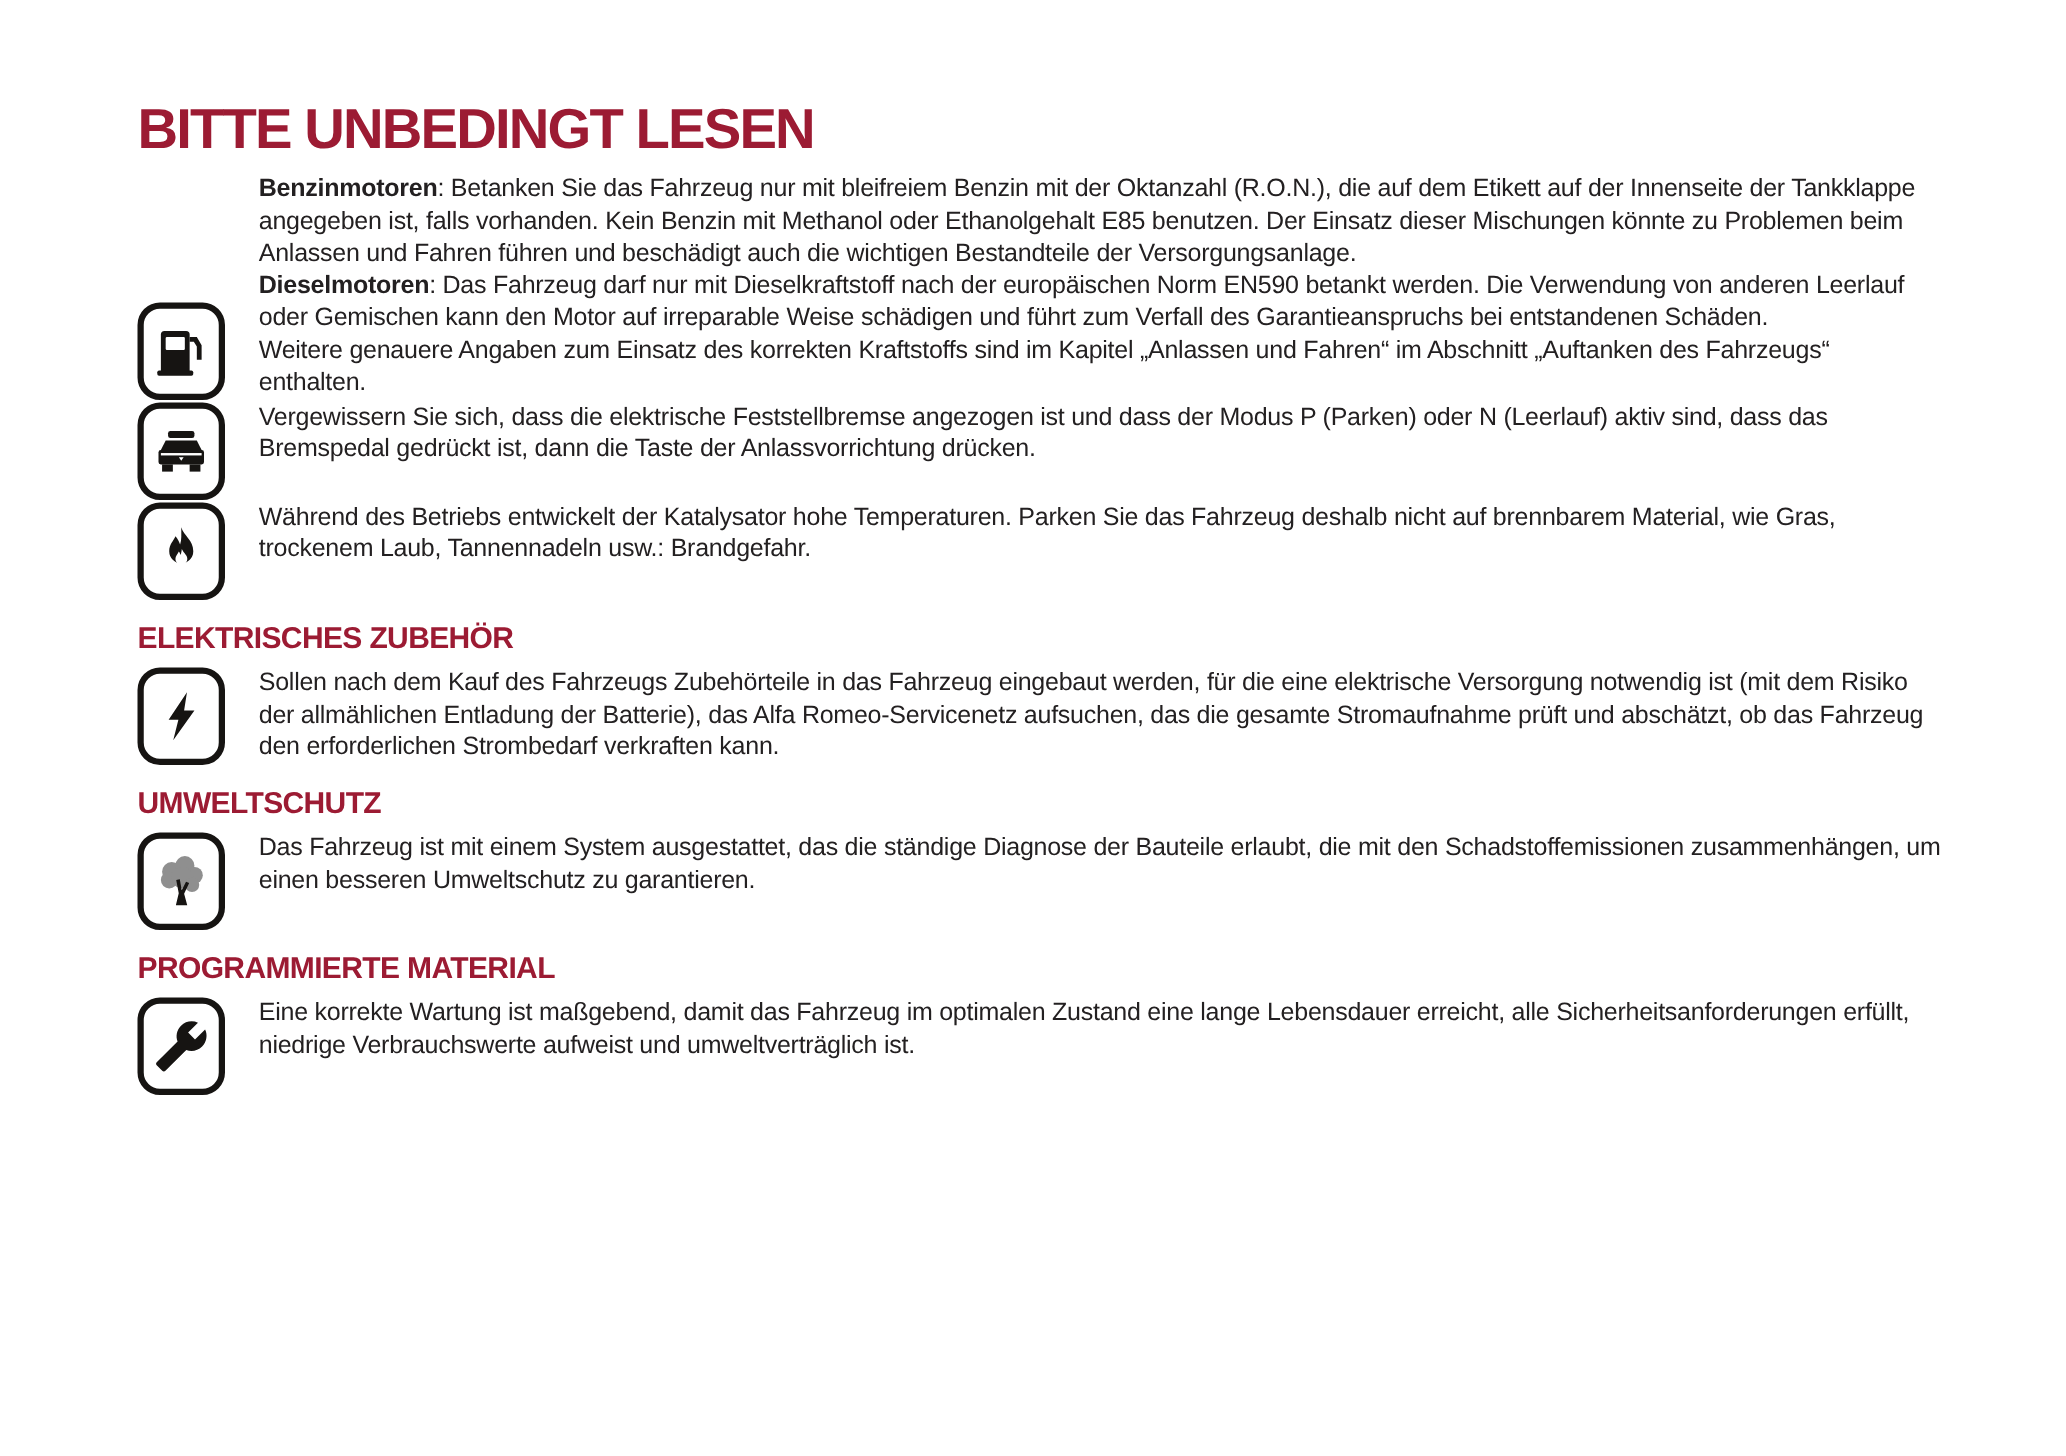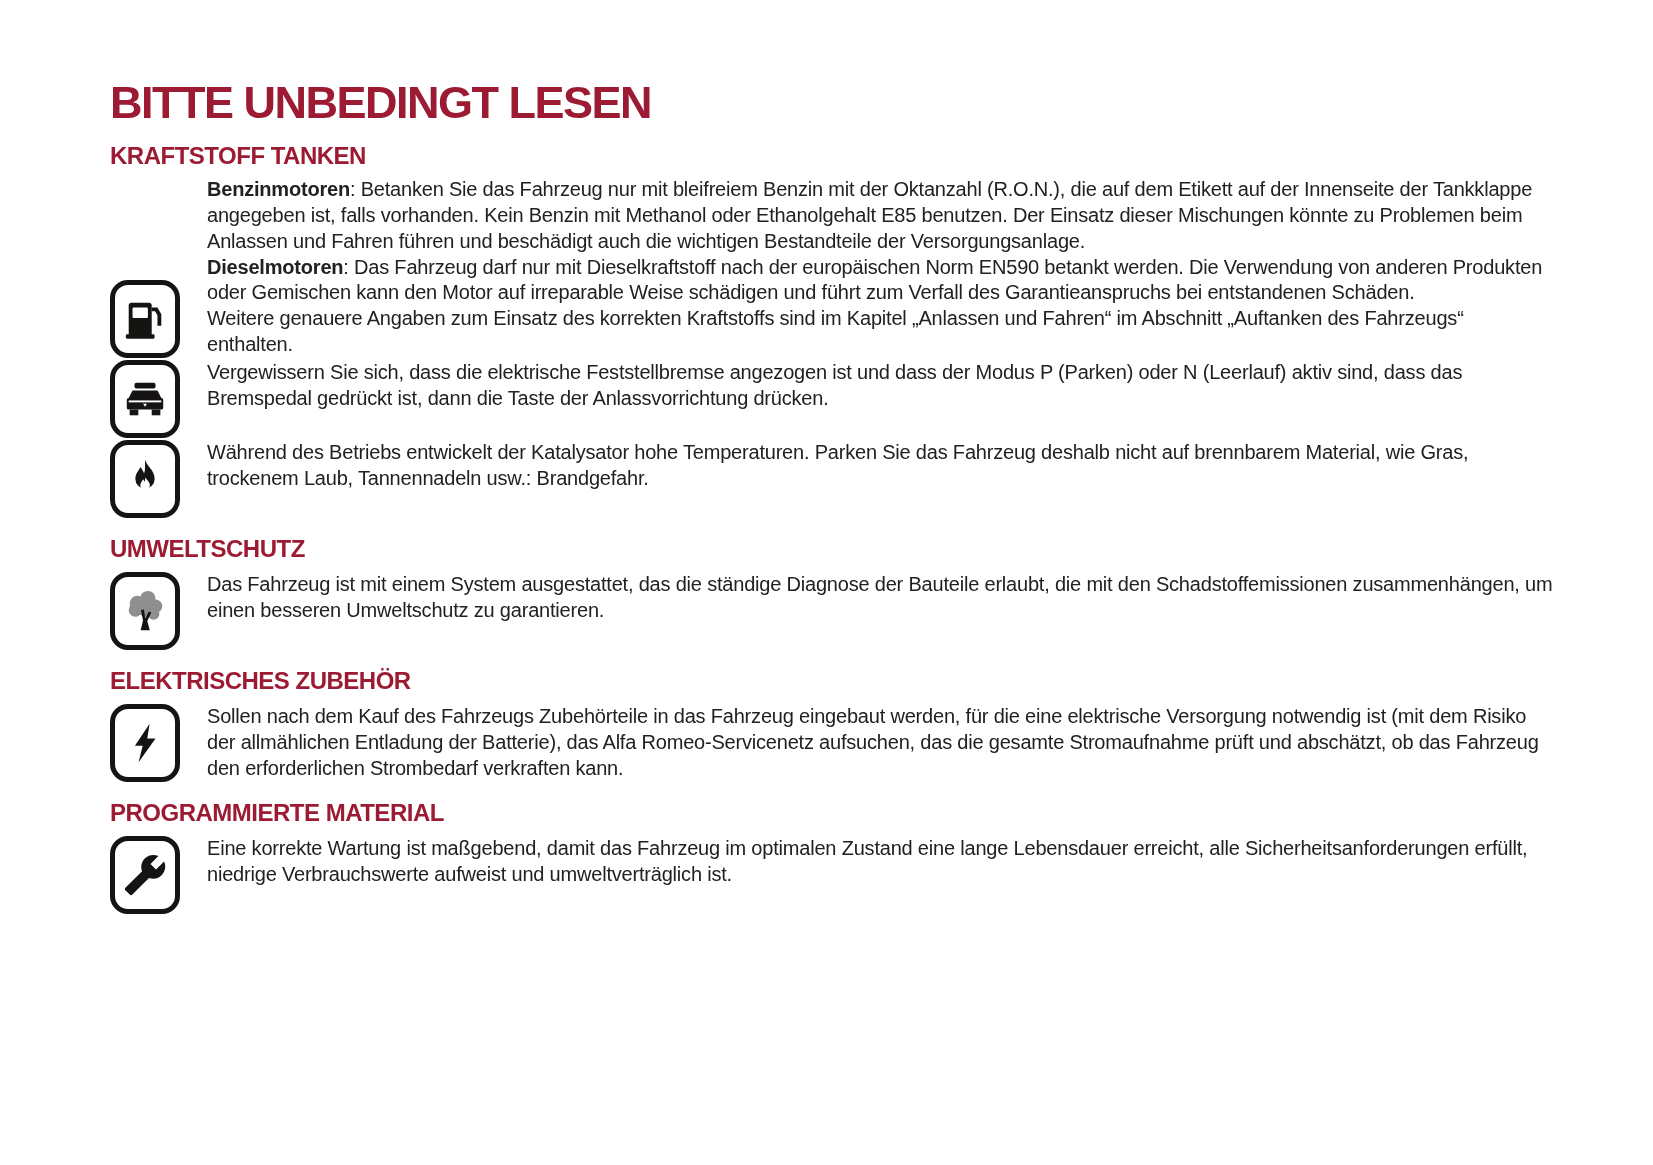--- a/index.html
+++ b/index.html
@@ -59,33 +59,32 @@
   .textcol p b{font-weight:bold;}
 </style>
 </head>
 <body>
 
 <div class="page">
 
   <h1 class="title">BITTE UNBEDINGT LESEN</h1>
 
   <section class="sec">
-    <h2 class="heading">KRAFTSTOFF TANKEN</h2>
     <div class="row">
       <div class="iconbox">
         <svg width="46" height="52" viewBox="0 0 48 48" aria-hidden="true">
           <path d="M10 7 h18 a3 3 0 0 1 3 3 v31 H7 V10 a3 3 0 0 1 3-3 z" fill="#161412"></path>
           <rect x="11" y="12" width="16" height="11" rx="1" fill="#ffffff"></rect>
           <path d="M31 12 h6 l4 7 v12 h-4 V20 l-2.5-4 H31 z" fill="#161412"></path>
           <rect x="4" y="40" width="30" height="4.5" rx="1.5" fill="#161412"></rect>
         </svg>
       </div>
       <div class="textcol">
         <p><b>Benzinmotoren</b><span>: Betanken Sie das Fahrzeug nur mit bleifreiem Benzin mit der Oktanzahl (R.O.N.), die auf dem Etikett auf der Innenseite der Tankklappe angegeben ist, falls vorhanden. Kein Benzin mit Methanol oder Ethanolgehalt E85 benutzen. Der Einsatz dieser Mischungen könnte zu Problemen beim Anlassen und Fahren führen und beschädigt auch die wichtigen Bestandteile der Versorgungsanlage.</span></p>
-        <p><b>Dieselmotoren</b><span>: Das Fahrzeug darf nur mit Dieselkraftstoff nach der europäischen Norm EN590 betankt werden. Die Verwendung von anderen Produkten oder Gemischen kann den Motor auf irreparable Weise schädigen und führt zum Verfall des Garantieanspruchs bei entstandenen Schäden.</span></p>
+        <p><b>Dieselmotoren</b><span>: Das Fahrzeug darf nur mit Dieselkraftstoff nach der europäischen Norm EN590 betankt werden. Die Verwendung von anderen Leerlauf oder Gemischen kann den Motor auf irreparable Weise schädigen und führt zum Verfall des Garantieanspruchs bei entstandenen Schäden.</span></p>
         <p><span>Weitere genauere Angaben zum Einsatz des korrekten Kraftstoffs sind im Kapitel „Anlassen und Fahren“ im Abschnitt „Auftanken des Fahrzeugs“ enthalten.</span></p>
       </div>
     </div>
   </section>
 
   <section class="sec">
     <div class="row">
       <div class="iconbox">
         <svg width="46" height="52" viewBox="0 0 48 48" aria-hidden="true">
           <rect x="13" y="7" width="22" height="6" rx="2" fill="#161412"></rect>
@@ -111,20 +110,34 @@
           <path d="M24.5 22 c1.8 4 4.8 5 4.8 8.8 a5.2 5.2 0 0 1 -10.4 0 c0-2.8 1.8-4 3-6.6 .8 1 1.1 1.8 1.6 3 .5-1.8 .8-3.2 1-5.2 z" fill="#ffffff"></path>
         </svg>
       </div>
       <div class="textcol">
         <p><span>Während des Betriebs entwickelt der Katalysator hohe Temperaturen. Parken Sie das Fahrzeug deshalb nicht auf brennbarem Material, wie Gras, trockenem Laub, Tannennadeln usw.: Brandgefahr.</span></p>
       </div>
     </div>
   </section>
 
   <section class="sec">
+    <h2 class="heading">ELEKTRISCHES ZUBEHÖR</h2>
+    <div class="row">
+      <div class="iconbox">
+        <svg width="44" height="50" viewBox="0 0 48 48" aria-hidden="true">
+          <polygon points="29,3 13,27 21.5,27 17,45 35.5,19 26.5,19" fill="#161412"></polygon>
+        </svg>
+      </div>
+      <div class="textcol">
+        <p><span>Sollen nach dem Kauf des Fahrzeugs Zubehörteile in das Fahrzeug eingebaut werden, für die eine elektrische Versorgung notwendig ist (mit dem Risiko der allmählichen Entladung der Batterie), das Alfa Romeo-Servicenetz aufsuchen, das die gesamte Stromaufnahme prüft und abschätzt, ob das Fahrzeug den erforderlichen Strombedarf verkraften kann.</span></p>
+      </div>
+    </div>
+  </section>
+
+  <section class="sec">
     <h2 class="heading">UMWELTSCHUTZ</h2>
     <div class="row">
       <div class="iconbox">
         <svg width="46" height="52" viewBox="0 0 48 48" aria-hidden="true">
           <g fill="#8f8f8f">
             <circle cx="16" cy="16" r="8"></circle>
             <circle cx="27" cy="11" r="8"></circle>
             <circle cx="35" cy="19" r="7"></circle>
             <circle cx="14" cy="23" r="7"></circle>
             <circle cx="25" cy="21" r="9"></circle>
@@ -133,34 +146,20 @@
           <path d="M19.5 44 h9.5 l-2.6-9.5 4.2-9 -2.6-1.1 -3.6 7.2 -1.6-9.2 -3 .5 2.1 11.1 z" fill="#161412"></path>
         </svg>
       </div>
       <div class="textcol">
         <p><span>Das Fahrzeug ist mit einem System ausgestattet, das die ständige Diagnose der Bauteile erlaubt, die mit den Schadstoffemissionen zusammenhängen, um einen besseren Umweltschutz zu garantieren.</span></p>
       </div>
     </div>
   </section>
 
   <section class="sec">
-    <h2 class="heading">ELEKTRISCHES ZUBEHÖR</h2>
-    <div class="row">
-      <div class="iconbox">
-        <svg width="44" height="50" viewBox="0 0 48 48" aria-hidden="true">
-          <polygon points="29,3 13,27 21.5,27 17,45 35.5,19 26.5,19" fill="#161412"></polygon>
-        </svg>
-      </div>
-      <div class="textcol">
-        <p><span>Sollen nach dem Kauf des Fahrzeugs Zubehörteile in das Fahrzeug eingebaut werden, für die eine elektrische Versorgung notwendig ist (mit dem Risiko der allmählichen Entladung der Batterie), das Alfa Romeo-Servicenetz aufsuchen, das die gesamte Stromaufnahme prüft und abschätzt, ob das Fahrzeug den erforderlichen Strombedarf verkraften kann.</span></p>
-      </div>
-    </div>
-  </section>
-
-  <section class="sec">
     <h2 class="heading">PROGRAMMIERTE MATERIAL</h2>
     <div class="row">
       <div class="iconbox">
         <svg width="44" height="50" viewBox="0 0 24 24" aria-hidden="true">
           <path transform="translate(24,0) scale(-1,1)" fill="#161412" d="M22.7 19l-9.1-9.1c.9-2.3.4-5-1.5-6.9-2-2-5-2.4-7.4-1.3L9 6 6 9 1.6 4.7C.4 7.1.9 10.1 2.9 12.1c1.9 1.9 4.6 2.4 6.9 1.5l9.1 9.1c.4.4 1 .4 1.4 0l2.3-2.3c.5-.4.5-1.1.1-1.4z"></path>
         </svg>
       </div>
       <div class="textcol">
         <p><span>Eine korrekte Wartung ist maßgebend, damit das Fahrzeug im optimalen Zustand eine lange Lebensdauer erreicht, alle Sicherheitsanforderungen erfüllt, niedrige Verbrauchswerte aufweist und umweltverträglich ist.</span></p>
       </div>

